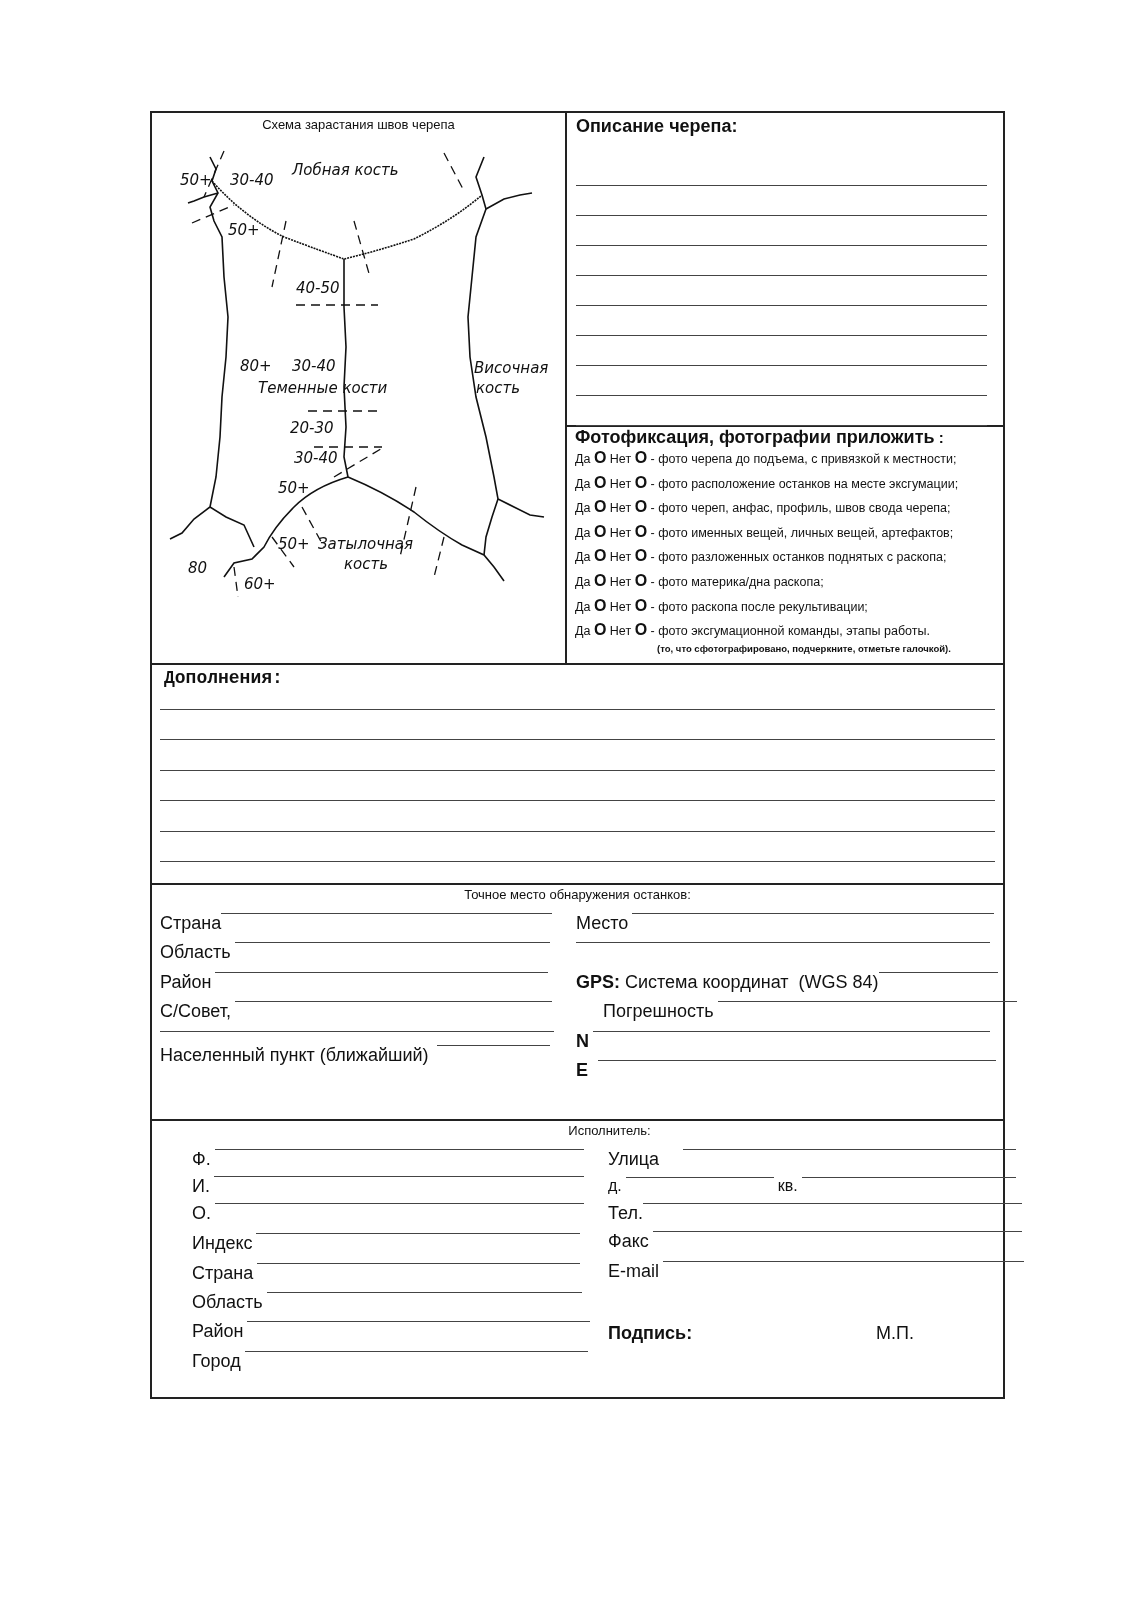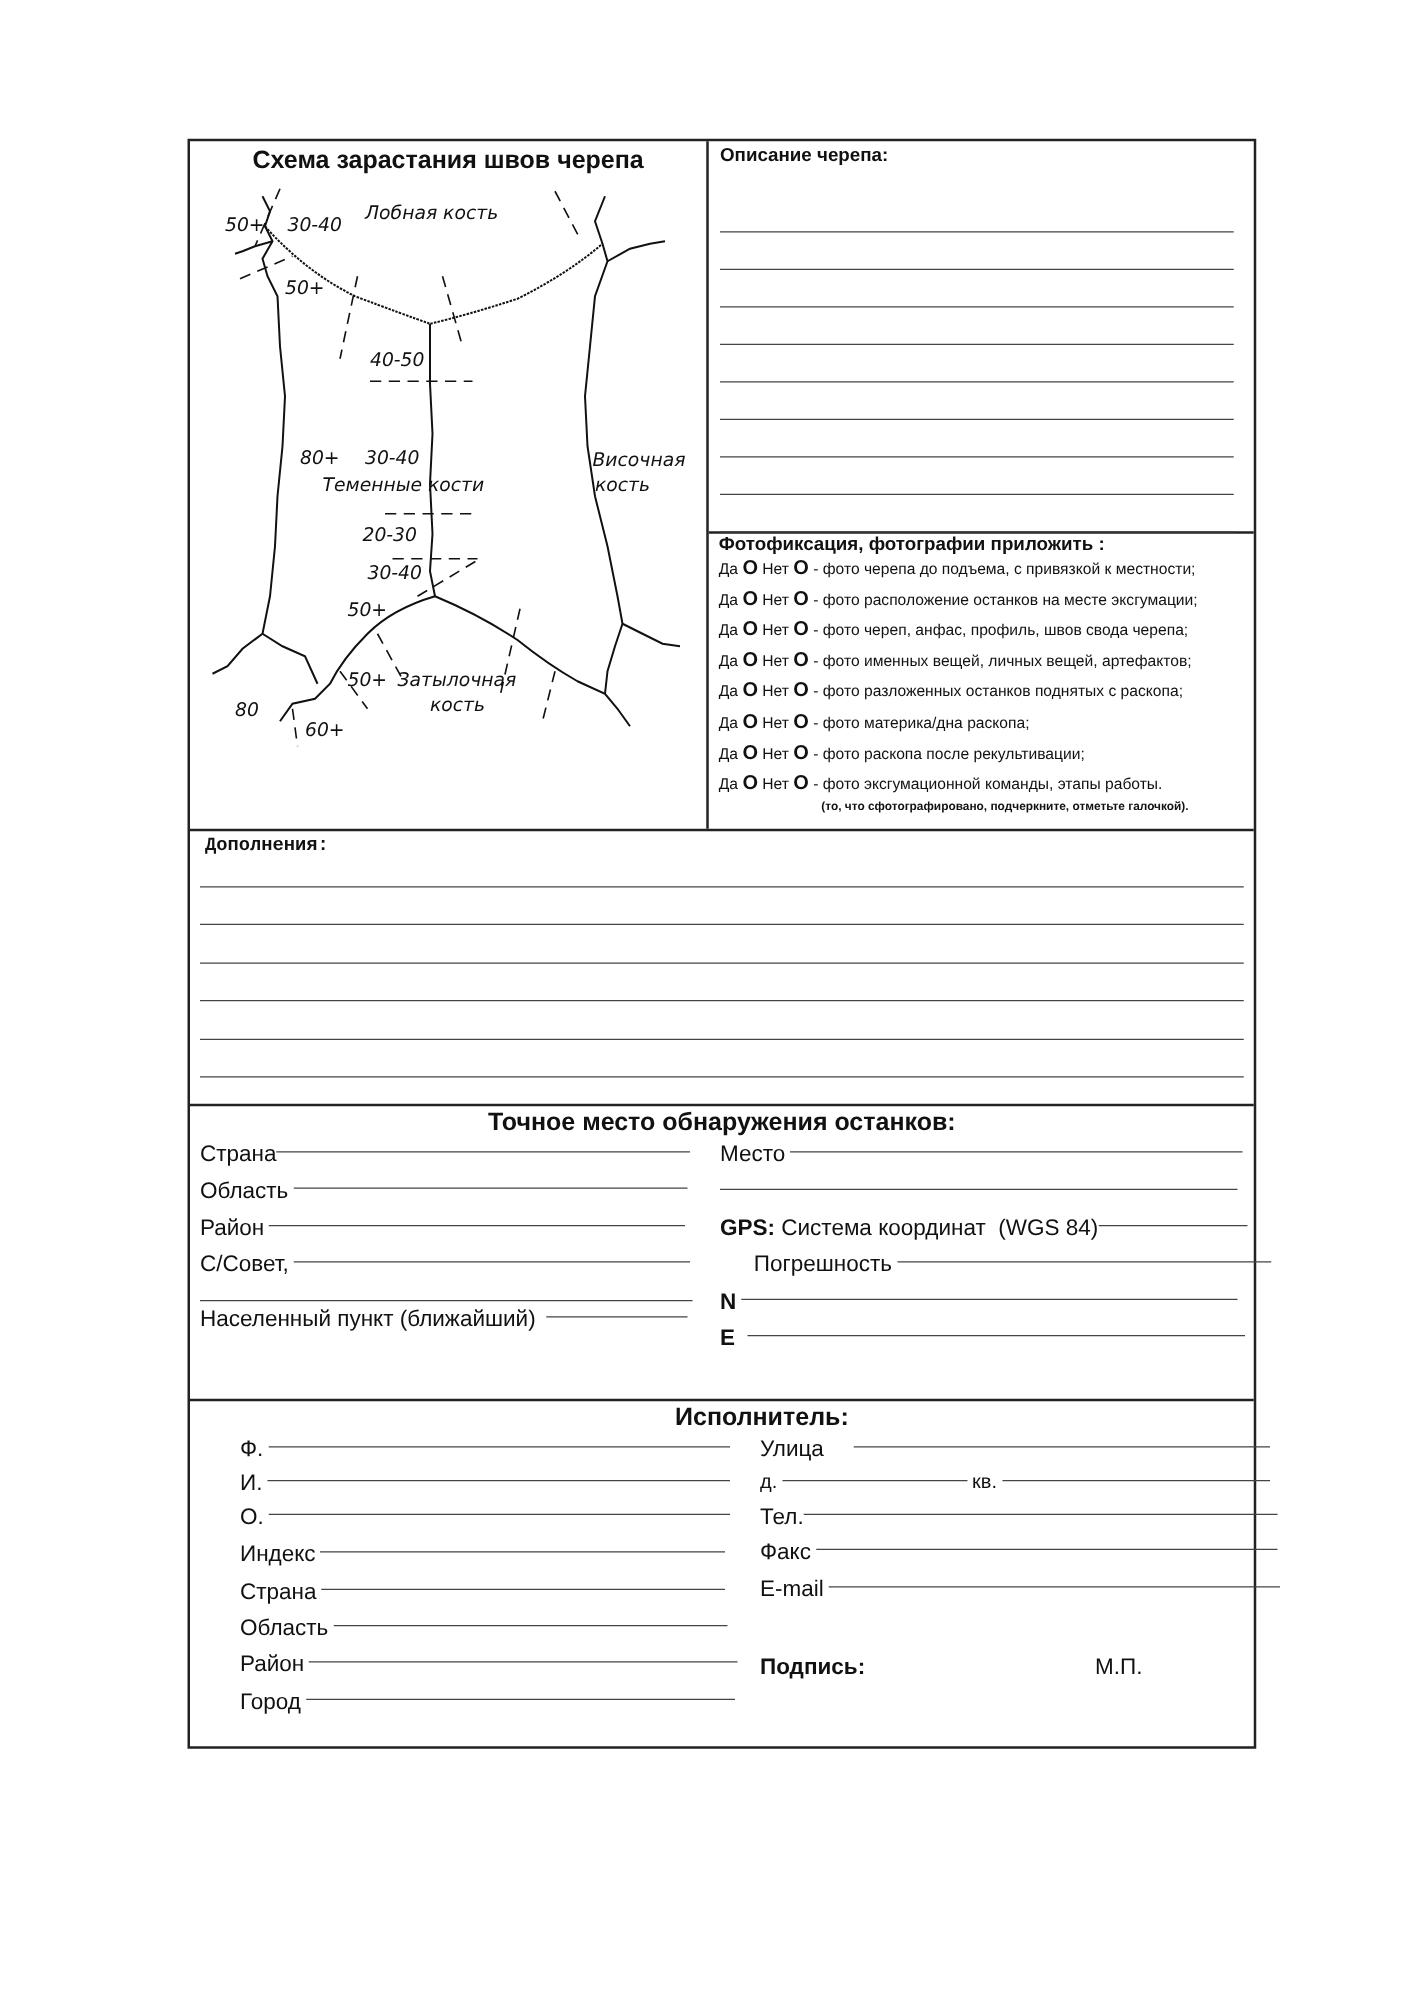--- a/index.html
+++ b/index.html
@@ -2,29 +2,29 @@
 <html><head>
 <meta charset="utf-8">
 <style>
   html, body { margin: 0; padding: 0; background: #ffffff; }
   body { width: 1131px; height: 1600px; position: relative; font-family: "Liberation Sans", sans-serif; color: #111; }
   .form { position: absolute; left: 150px; top: 111px; width: 855px; height: 1288px; border: 2px solid #222; box-sizing: border-box; }
   .row { position: absolute; left: 0; width: 851px; border-bottom: 2px solid #222; box-sizing: border-box; }
   .row.last { border-bottom: none; }
   .cell-left { position: absolute; left: 0; top: 0; bottom: 0; width: 415px; border-right: 2px solid #222; box-sizing: border-box; }
   .cell-right { position: absolute; left: 415px; top: 0; right: 0; }
-  .title-center { font-weight: bold; font-size: 20px; text-align: center; margin-top: 4px; }
-  .heading { font-weight: bold; font-size: 15px; }
+  .title-center { font-weight: normal; font-size: 13px; text-align: center; margin-top: 4px; }
+  .heading { font-weight: bold; font-size: 18px; }
   .rule { border-bottom: 1px solid #444; height: 0; }
   .skull { position: absolute; left: 12px; top: 34px; width: 390px; height: 460px; }
   .skull text { font-family: "DejaVu Sans", sans-serif; font-style: italic; font-size: 15px; fill: #111; }
   .photo-line { font-size: 12.5px; height: 24.6px; line-height: 24.6px; white-space: nowrap; }
   .photo-line .o { font-weight: bold; font-size: 16px; }
   .photo-note { font-size: 9.5px; font-weight: bold; text-align: center; margin-left: 30px; }
-  .field { position: absolute; font-size: 18px; white-space: nowrap; display: flex; align-items: center; }
+  .field { position: absolute; font-size: 18px; white-space: nowrap; display: flex; align-items: flex-start; }
   .field .lbl { padding-right: 4px; }
   .field .line { flex: 1; border-bottom: 1px solid #444; height: 0; margin-bottom: 4px; }
   .field b { font-weight: bold; }
 </style>
 </head>
 <body>
 
 <div class="form">
 
   <div class="row" style="top:0; height:552px;">

